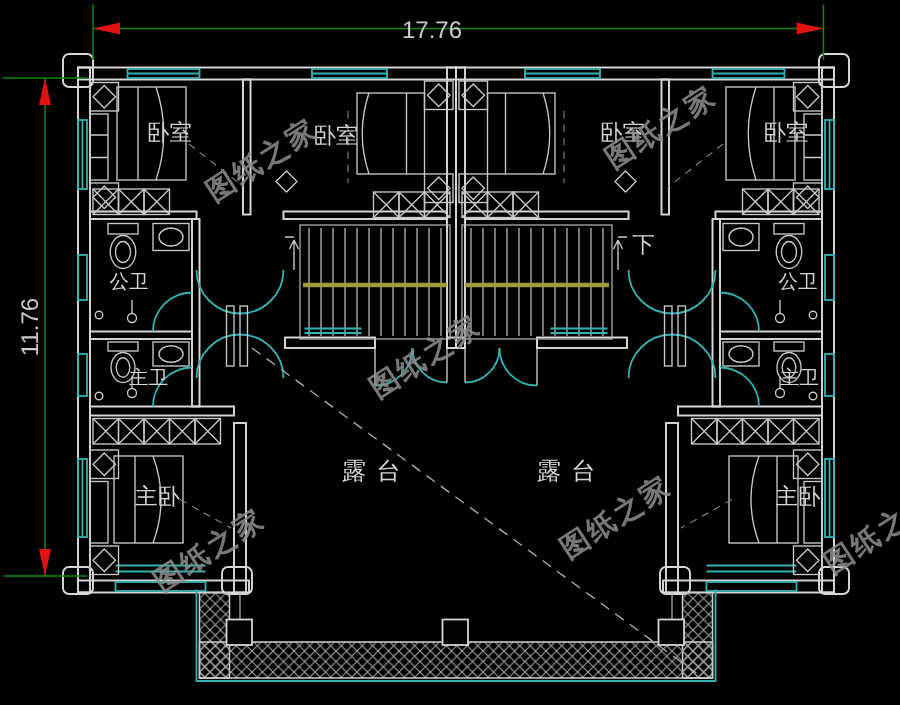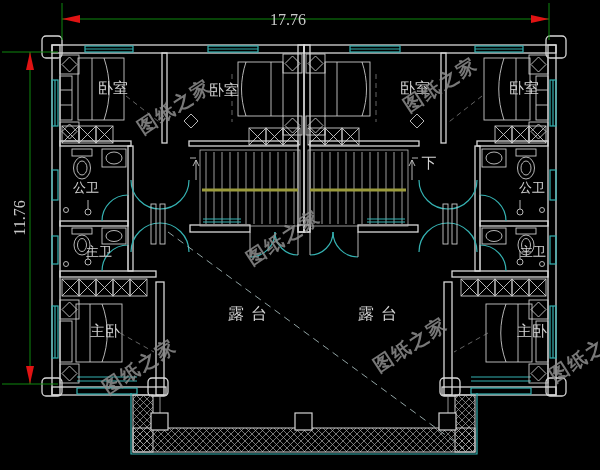--- a/index.html
+++ b/index.html
@@ -1,17 +1,17 @@
 <!DOCTYPE html>
 <html style="--c-background: #000000; --c-walls: #d8d8d8; --c-windows_doors: #35b2b2; --c-dimension_line: #0f870f; --c-dimension_arrow: #e01313; --c-stair_rail: #9b9b3c; --c-label_text: #d4d4d4; --c-watermark_text: #8d8d8d;"><head>
 <meta charset="utf-8">
 <style>
   html,body{margin:0;padding:0;background:#000;}
   #stage{position:relative;width:600px;height:470px;background:var(--c-background,#000);
-         font-family:Liberation Serif, serif;overflow:hidden;}
+         font-family:Liberation Sans, sans-serif;overflow:hidden;}
   svg{display:block}
   .wall{fill:none;stroke:var(--c-walls,#d8d8d8);stroke-width:1.3}
   .thin{fill:none;stroke:#b9b9b9;stroke-width:.8}
   .fix{fill:none;stroke:#c9c9c9;stroke-width:.9}
   .win{fill:none;stroke:var(--c-windows_doors,#35b2b2);stroke-width:1.2}
   .riser{fill:none;stroke:#c4c4c4;stroke-width:.8}
   .rail{stroke:var(--c-stair_rail,#9b9b3c);stroke-width:3}
   .dash{stroke:#9fb3b3;stroke-width:.9;stroke-dasharray:7 5;fill:none}
   .lead{stroke:#8f8f8f;stroke-width:.7;stroke-dasharray:5 4;fill:none}
   .dim{stroke:var(--c-dimension_line,#0f870f);stroke-width:1;fill:none}

